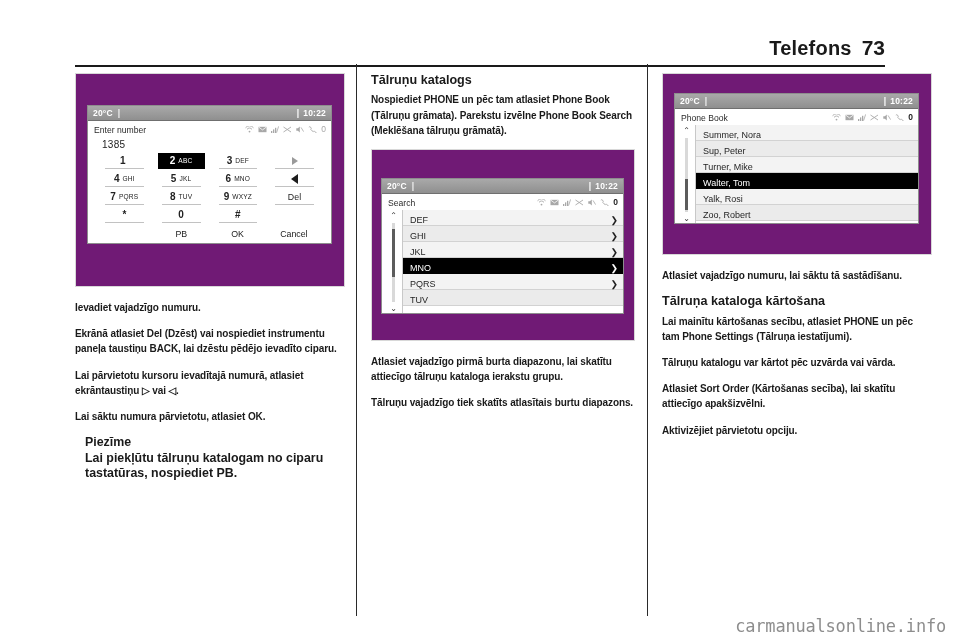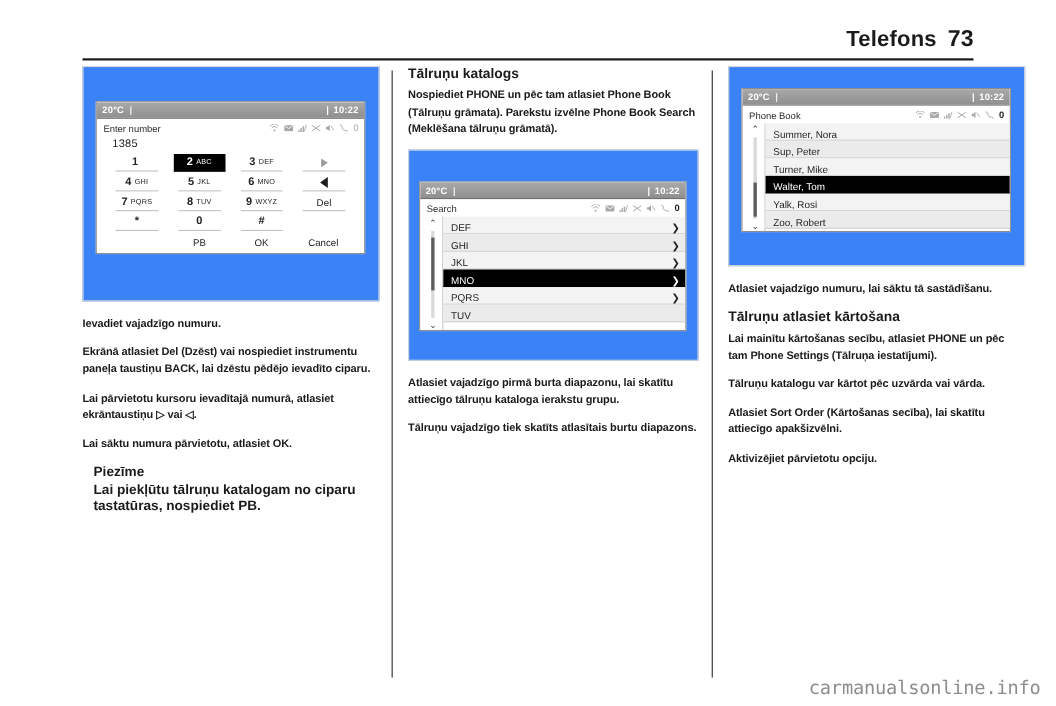--- a/index.html
+++ b/index.html
@@ -13,21 +13,21 @@
     position: relative;
     font-family: "Liberation Sans", sans-serif;
     color: #1a1a1a;
     overflow: hidden;
   }
 
   
   .page-header {
     position: absolute;
     left: 75px;
-    top: 24px;
+    top: 36px;
     width: 810px;
     height: 30px;
   }
   .page-header .hdr-inner {
     display: flex;
     align-items: baseline;
     justify-content: flex-end;
     gap: 10px;
     height: 26px;
   }
@@ -52,21 +52,21 @@
   
   .columns {
     position: absolute;
     left: 0;
     top: 60px;
     width: 960px;
     height: 560px;
   }
   .col {
     position: absolute;
-    top: 0;
+    top: 13px;
     width: 270px;
   }
   .col-left   { left: 75px; }
   .col-mid    { left: 371px; }
   .col-right  { left: 662px; }
 
   .col-divider {
     position: absolute;
     top: 4px;
     width: 1px;
@@ -101,21 +101,21 @@
   }
   .note-block .note-text {
     font-size: 12.4px;
     font-weight: bold;
     line-height: 15.2px;
     margin: 0;
   }
 
   
   .figure {
-    background: #3b82f6;
+    background: #701a75;
     border: 1px solid #d8d8d8;
     margin: 0 0 13px 0;
     padding: 0;
     position: relative;
   }
   .fig-left  { width: 268px; height: 212px; }
   .fig-mid   { width: 262px; height: 190px; margin-top: 6px;}
   .fig-right { width: 268px; height: 180px; }
 
   .hu {
@@ -617,21 +617,21 @@
                 <span>Zoo, Robert</span>
               </div>
           </div>
         </div>
 
       </div>
     </div>
 
     <p class="body">Atlasiet vajadzīgo numuru, lai sāktu tā sastādīšanu.</p>
 
-    <h3 class="subhead">Tālruņu atlasiet kārtošana</h3>
+    <h3 class="subhead">Tālruņa kataloga kārtošana</h3>
     <p class="body">Lai mainītu kārtošanas secību, atlasiet PHONE un pēc tam Phone Settings (Tālruņa iestatījumi).</p>
     <p class="body">Tālruņu katalogu var kārtot pēc uzvārda vai vārda.</p>
     <p class="body">Atlasiet Sort Order (Kārtošanas secība), lai skatītu attiecīgo apakšizvēlni.</p>
     <p class="body">Aktivizējiet pārvietotu opciju.</p>
   </div>
 
 </div>
 
 <div class="watermark">carmanualsonline.info</div>
 

